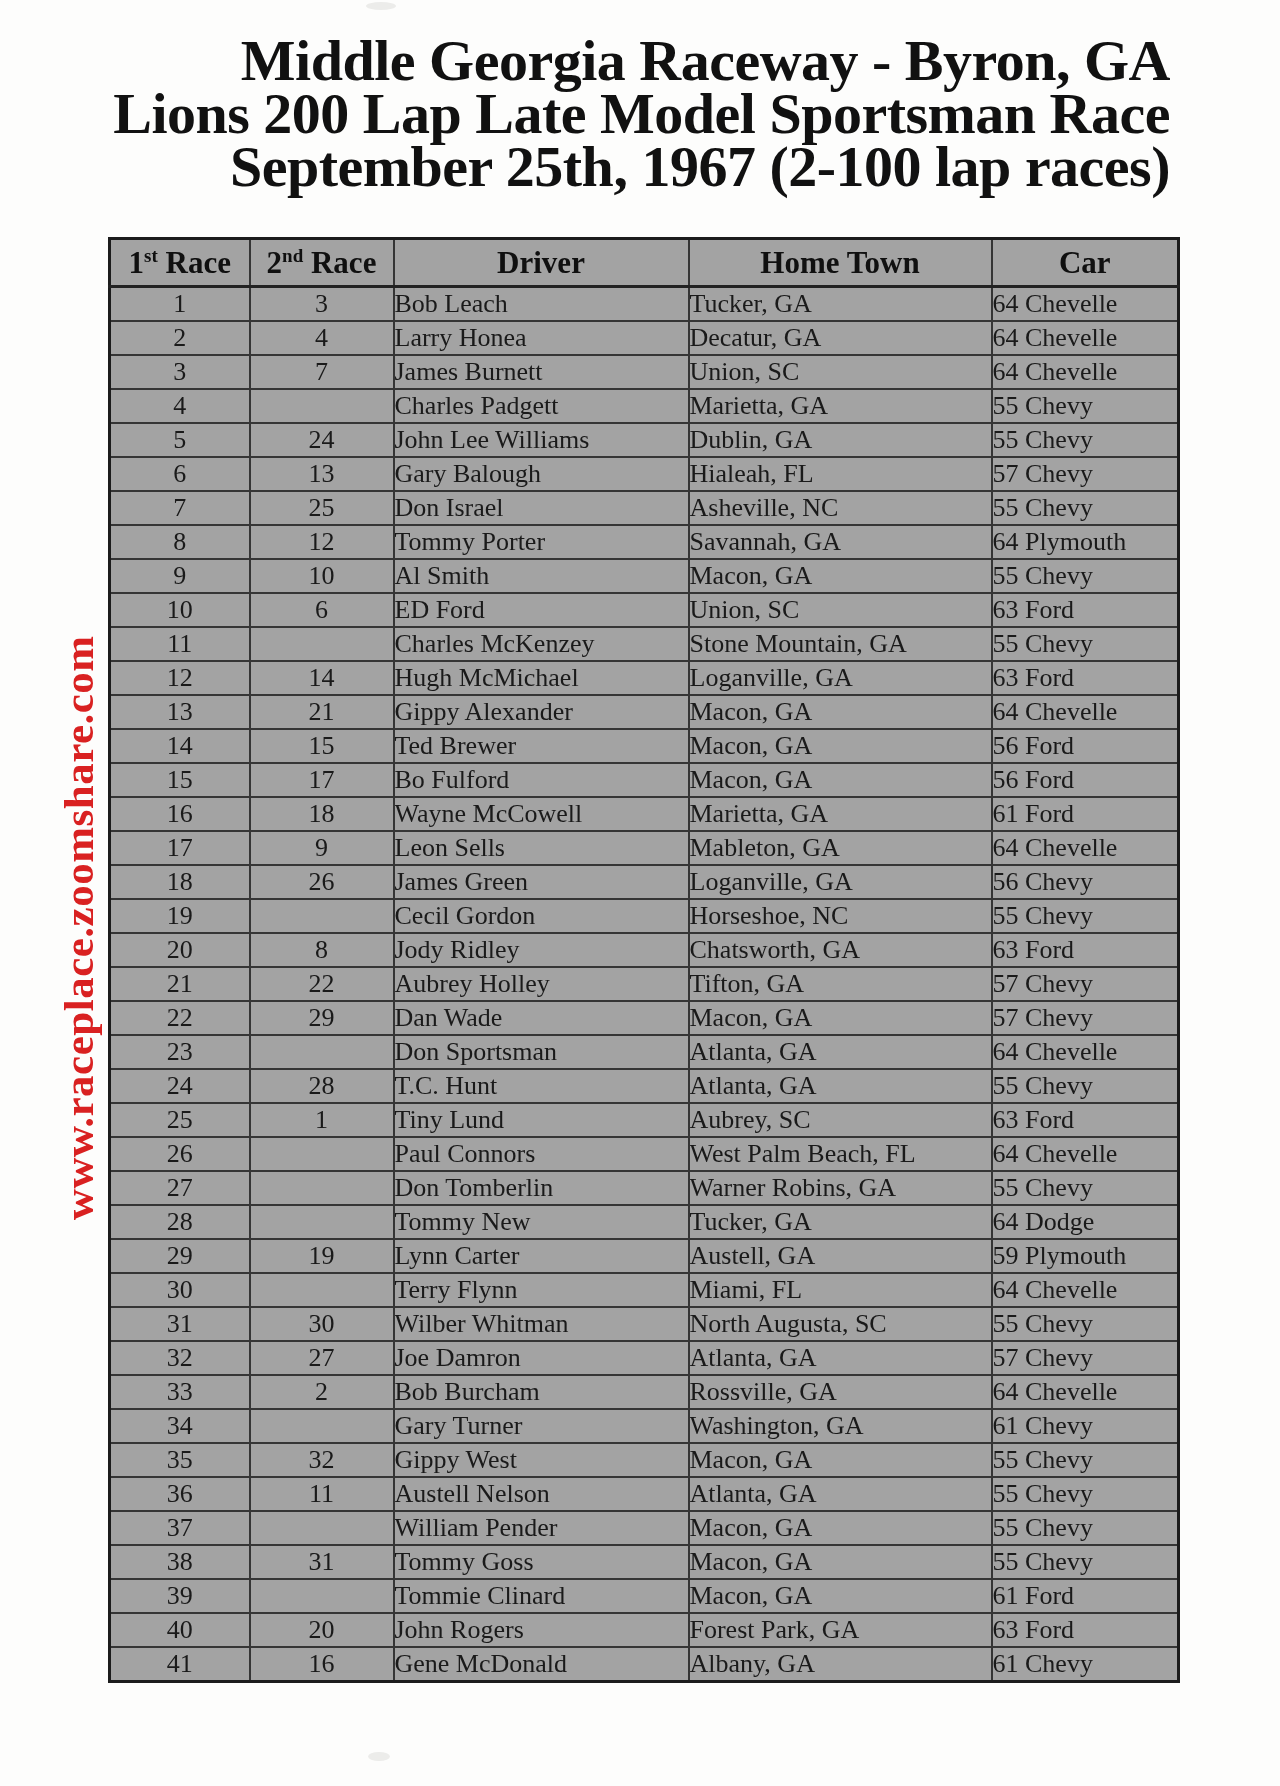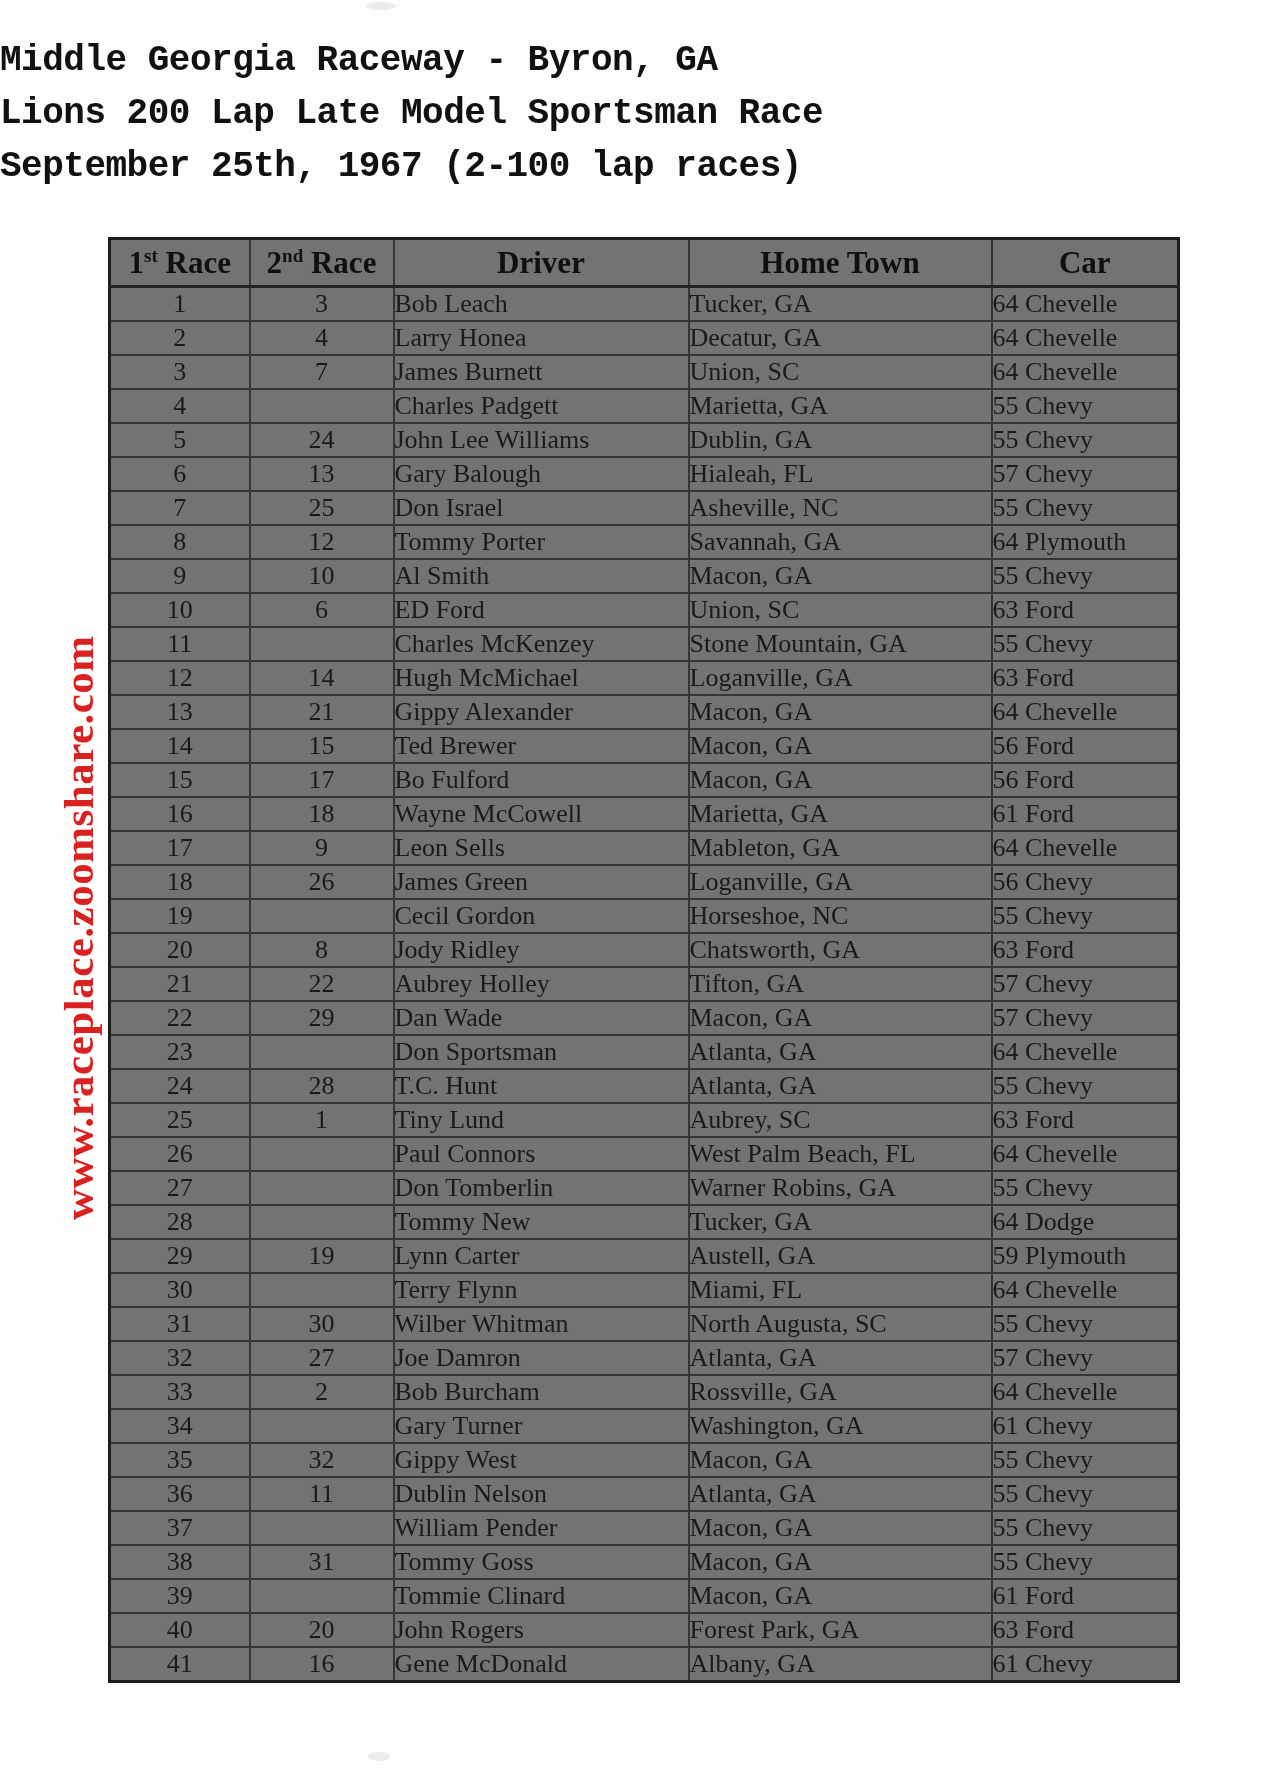--- a/index.html
+++ b/index.html
@@ -29,36 +29,35 @@
     letter-spacing: 0.5px;
     white-space: nowrap;
     text-align: center;
     color: #d92121;
   }
   .title-block {
     position: absolute;
     top: 34px;
     left: 0;
     width: 1170px;
-    text-align: left;
+    text-align: right;
     font-weight: bold;
-    font-size: 36px;
+    font-size: 58px;
     line-height: 53px;
     letter-spacing: -0.5px;
     color: #111;
-    font-family: Liberation Mono, monospace;
   }
   table.race {
     position: absolute;
     left: 108px;
     top: 237px;
     border-collapse: collapse;
     table-layout: fixed;
     border: 3px solid #1c1c1c;
-    background: #737373;
+    background: #a3a3a3;
     padding-left: 32px;
   }
   table.race th, table.race td {
     border: 2px solid #353535;
     overflow: hidden;
     white-space: nowrap;
   }
   table.race thead th {
     height: 43px;
     font-size: 31px;
@@ -363,21 +362,21 @@
         <tr>
           <td class="num">35</td>
           <td class="num">32</td>
           <td class="txt">Gippy West</td>
           <td class="txt">Macon, GA</td>
           <td class="txt">55 Chevy</td>
         </tr>
         <tr>
           <td class="num">36</td>
           <td class="num">11</td>
-          <td class="txt">Dublin Nelson</td>
+          <td class="txt">Austell Nelson</td>
           <td class="txt">Atlanta, GA</td>
           <td class="txt">55 Chevy</td>
         </tr>
         <tr>
           <td class="num">37</td>
           <td class="num"></td>
           <td class="txt">William Pender</td>
           <td class="txt">Macon, GA</td>
           <td class="txt">55 Chevy</td>
         </tr>

